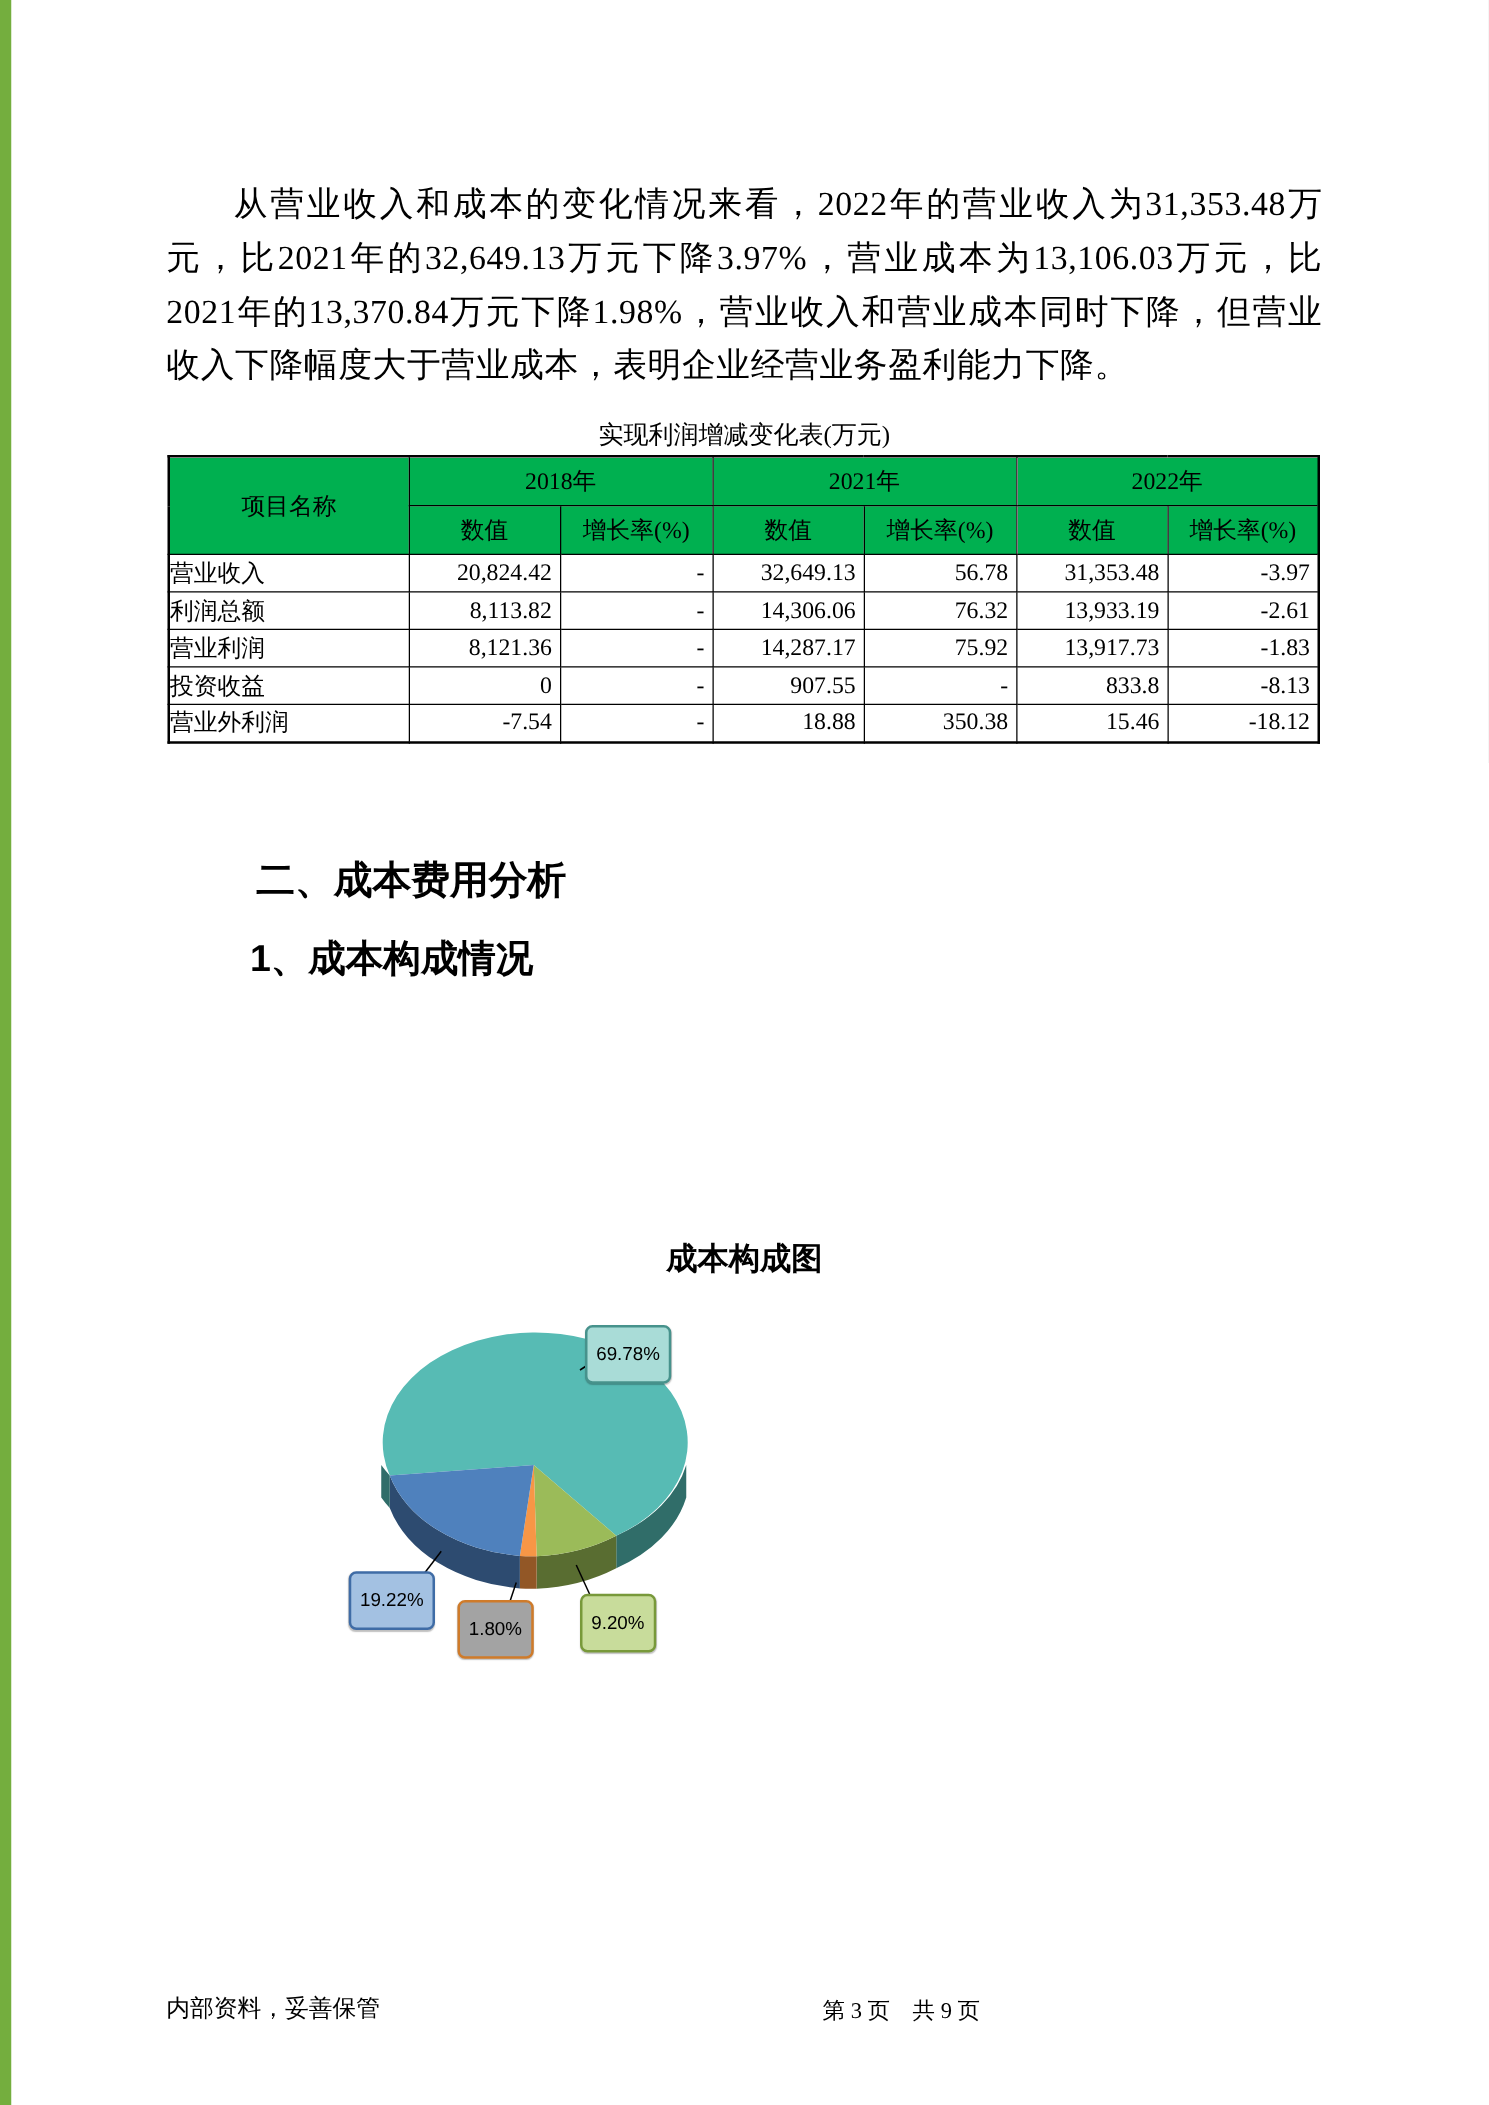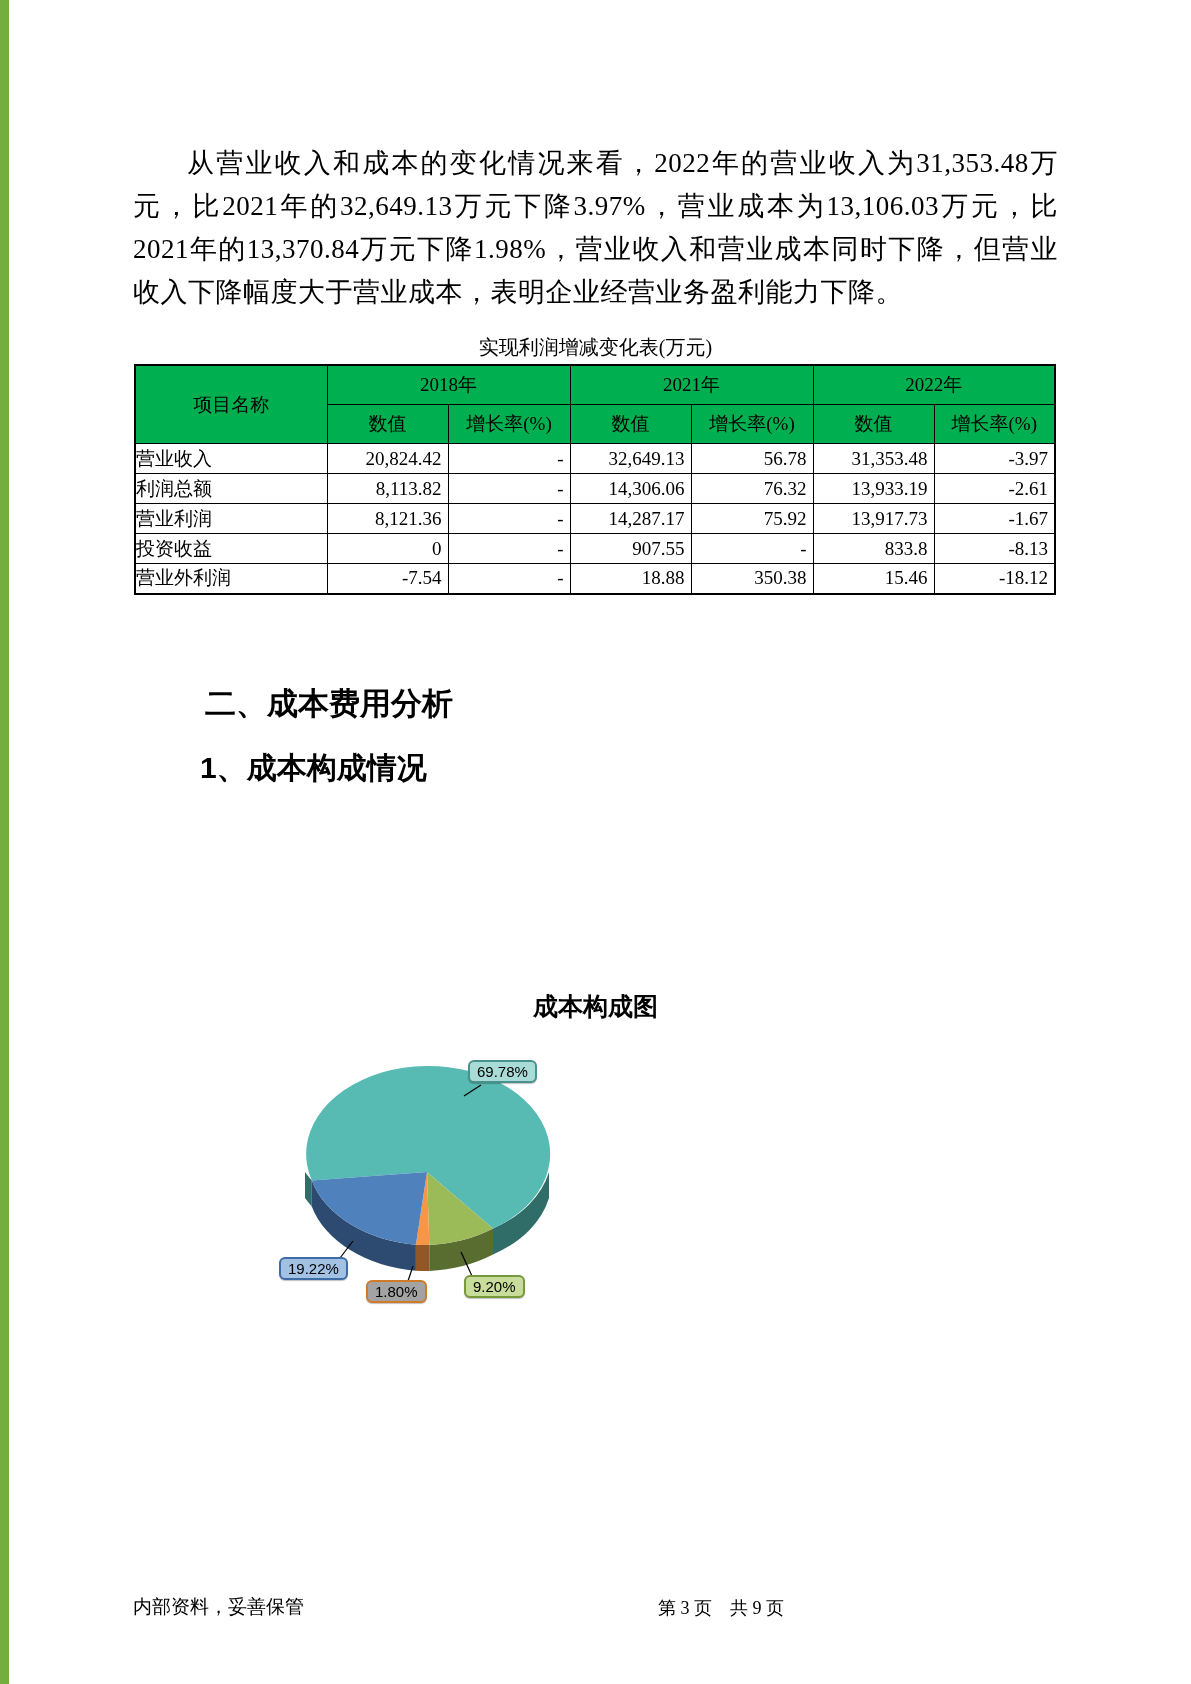--- a/index.html
+++ b/index.html
@@ -33,21 +33,21 @@
   #section-heading { left:205px; top:650px; font-size:31px; line-height:40px; }
   #sub-heading    { left:200px; top:714px; font-size:30px; line-height:40px; }
   #paragraph2 { top:782px; }
   #paragraph1 { top:142px; }
   #chart-title { left:0; top:990px; width:1191px; text-align:center;
     font-size:25px; font-weight:bold; }
   #pie-svg { left:0; top:980px; }
   .wall { filter:brightness(0.58) saturate(1.05); }
   .callout {
     position:absolute; font-family:"Liberation Sans","DejaVu Sans",sans-serif;
-    font-size:15px; text-align:center; border-radius:6px; padding:1px 7px;
+    font-size:15px; text-align:center; border-radius:6px; padding:13px 7px;
     color:#000; box-shadow:0 1px 1px rgba(0,0,0,0.25);
   }
   .callout.teal   { background:#a9dcd7; border:2px solid #47928c; }
   .callout.blue   { background:#a3c1e2; border:2px solid #3f6ca6; }
   .callout.orange { background:#a3a3a3; border:2px solid #cf7b2a; }
   .callout.green  { background:#c8dc9b; border:2px solid #78993a; }
   #legend {
     position:absolute; left:745px; top:1165px; width:127px; height:93px;
     background:#fff; border:2px solid #404040; box-sizing:border-box;
     padding:7px 0 0 9px;
@@ -117,21 +117,21 @@
           <td>13,933.19</td>
           <td>-2.61</td>
         </tr>
         <tr>
           <th>营业利润</th>
           <td>8,121.36</td>
           <td>-</td>
           <td>14,287.17</td>
           <td>75.92</td>
           <td>13,917.73</td>
-          <td>-1.67</td>
+          <td>-1.83</td>
         </tr>
         <tr>
           <th>投资收益</th>
           <td>0</td>
           <td>-</td>
           <td>907.55</td>
           <td>-</td>
           <td>833.8</td>
           <td>-8.13</td>
         </tr>

